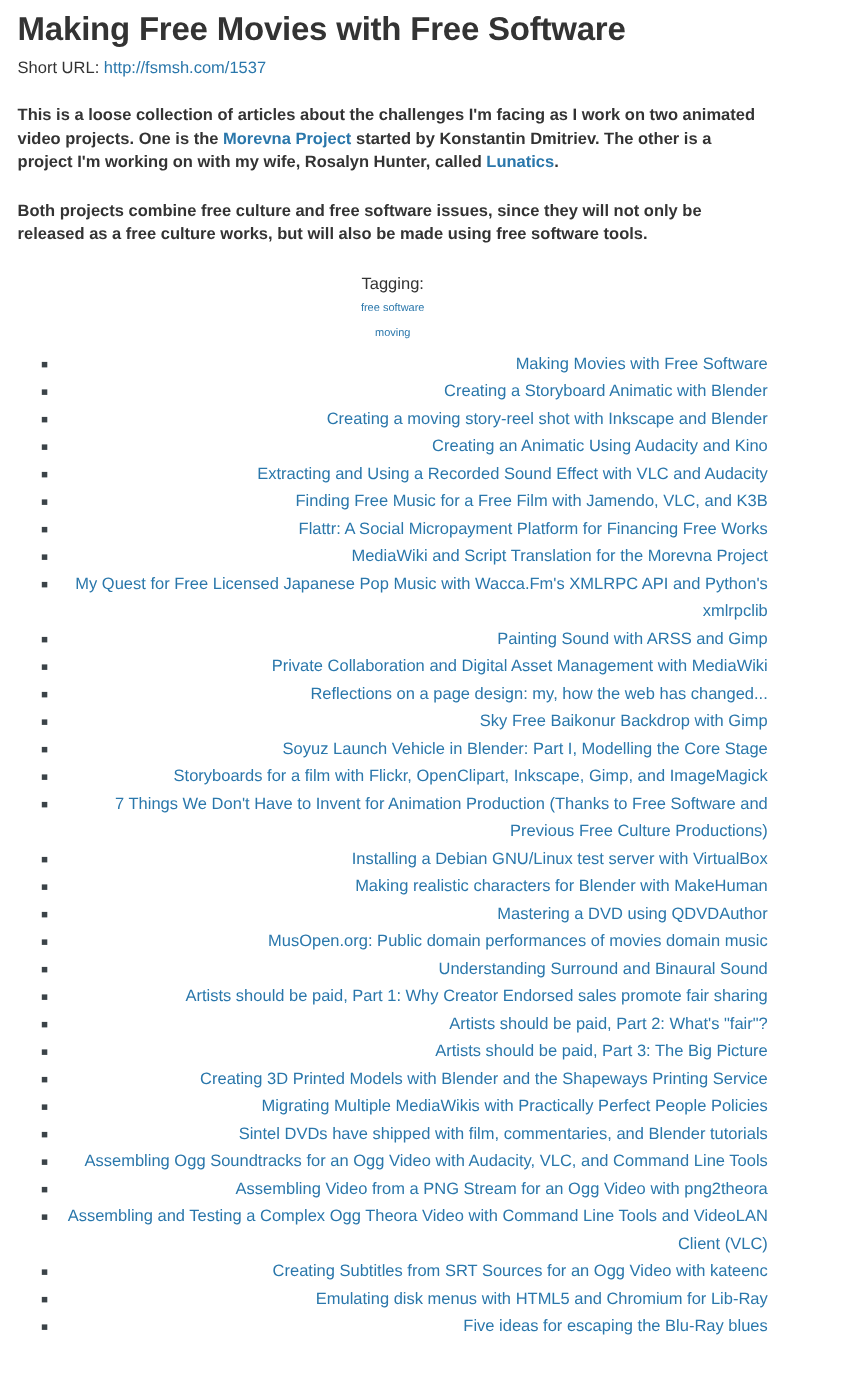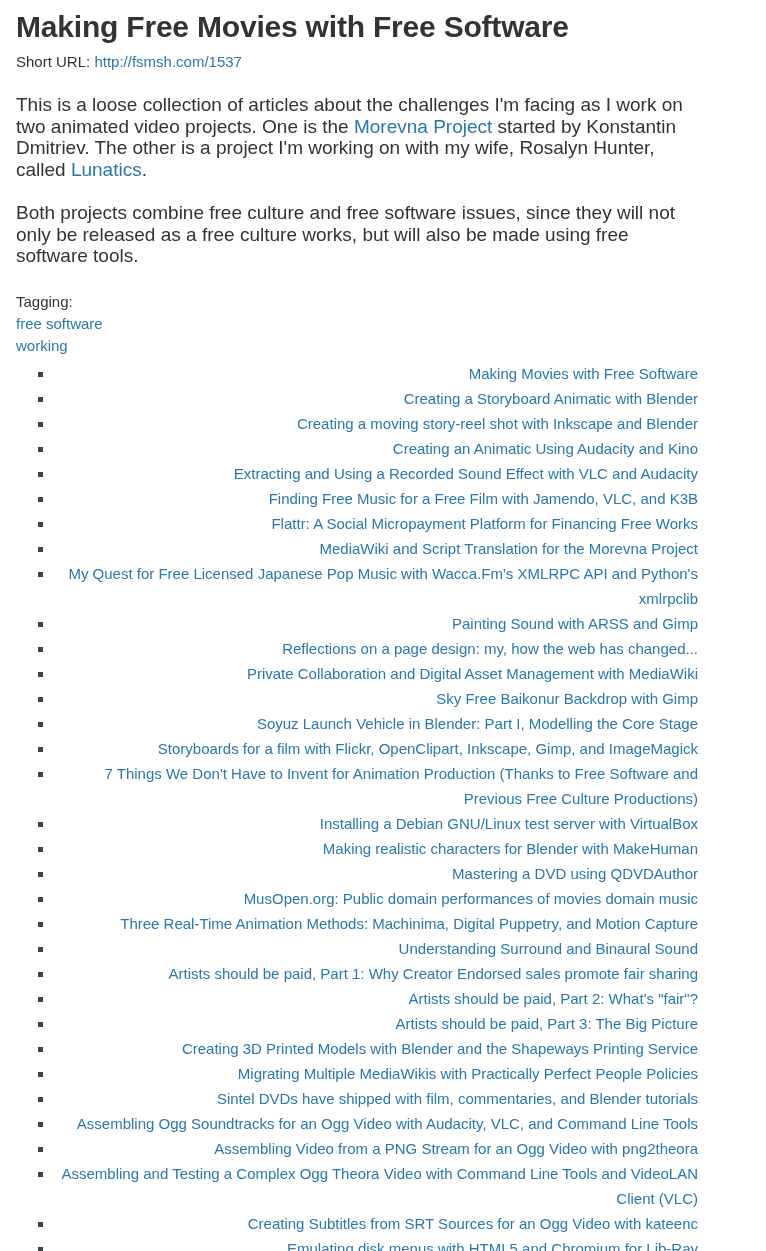--- a/index.html
+++ b/index.html
@@ -32,36 +32,38 @@
     font-size: 15px;
     line-height: 20px;
     color: #333333;
     margin: 8px 0 0 0;
   }
   a {
     color: #2a77ab;
     text-decoration: none;
   }
   p.body-para {
-    font-size: 19px;
+    font-size: 15px;
     line-height: 21.5px;
     color: #333333;
     margin: 22px 0 0 0;
+    font-weight: bold;
   }
   .tagging-block {
     margin: 24px 0 0 0;
+    text-align: center;
   }
   .tagging-label {
     font-size: 15px;
     line-height: 22px;
     color: #333333;
   }
   .tag-link {
     display: block;
-    font-size: 15px;
+    font-size: 10px;
     line-height: 22px;
   }
   ul.article-list {
     list-style: none;
     margin: 4px 0 0 0;
     padding: 0;
   }
   ul.article-list > li {
     position: relative;
     padding-left: 36px;
@@ -97,45 +99,44 @@
 
   <p class="body-para">
     <span>This is a loose collection of articles about the challenges I'm facing as I work on two animated video projects. One is the </span><a href="#">Morevna Project</a><span> started by Konstantin Dmitriev. The other is a project I'm working on with my wife, Rosalyn Hunter, called </span><a href="#">Lunatics</a><span>.</span>
   </p>
 
   <p class="body-para">Both projects combine free culture and free software issues, since they will not only be released as a free culture works, but will also be made using free software tools.</p>
 
   <div class="tagging-block">
     <div class="tagging-label">Tagging:</div>
     <a class="tag-link" href="#">free software</a>
-    <a class="tag-link" href="#">working</a>
+    <a class="tag-link" href="#">moving</a>
   </div>
 
   <ul class="article-list" id="article-list">
       <li><a href="#">Making Movies with Free Software</a></li>
       <li><a href="#">Creating a Storyboard Animatic with Blender</a></li>
       <li><a href="#">Creating a moving story-reel shot with Inkscape and Blender</a></li>
       <li><a href="#">Creating an Animatic Using Audacity and Kino</a></li>
       <li><a href="#">Extracting and Using a Recorded Sound Effect with VLC and Audacity</a></li>
       <li><a href="#">Finding Free Music for a Free Film with Jamendo, VLC, and K3B</a></li>
       <li><a href="#">Flattr: A Social Micropayment Platform for Financing Free Works</a></li>
       <li><a href="#">MediaWiki and Script Translation for the Morevna Project</a></li>
       <li><a href="#">My Quest for Free Licensed Japanese Pop Music with Wacca.Fm's XMLRPC API and Python's xmlrpclib</a></li>
       <li><a href="#">Painting Sound with ARSS and Gimp</a></li>
+      <li><a href="#">Private Collaboration and Digital Asset Management with MediaWiki</a></li>
       <li><a href="#">Reflections on a page design: my, how the web has changed...</a></li>
-      <li><a href="#">Private Collaboration and Digital Asset Management with MediaWiki</a></li>
       <li><a href="#">Sky Free Baikonur Backdrop with Gimp</a></li>
       <li><a href="#">Soyuz Launch Vehicle in Blender: Part I, Modelling the Core Stage</a></li>
       <li><a href="#">Storyboards for a film with Flickr, OpenClipart, Inkscape, Gimp, and ImageMagick</a></li>
       <li><a href="#">7 Things We Don't Have to Invent for Animation Production (Thanks to Free Software and Previous Free Culture Productions)</a></li>
       <li><a href="#">Installing a Debian GNU/Linux test server with VirtualBox</a></li>
       <li><a href="#">Making realistic characters for Blender with MakeHuman</a></li>
       <li><a href="#">Mastering a DVD using QDVDAuthor</a></li>
       <li><a href="#">MusOpen.org: Public domain performances of movies domain music</a></li>
-      <li><a href="#">Three Real-Time Animation Methods: Machinima, Digital Puppetry, and Motion Capture</a></li>
       <li><a href="#">Understanding Surround and Binaural Sound</a></li>
       <li><a href="#">Artists should be paid, Part 1: Why Creator Endorsed sales promote fair sharing</a></li>
       <li><a href="#">Artists should be paid, Part 2: What's "fair"?</a></li>
       <li><a href="#">Artists should be paid, Part 3: The Big Picture</a></li>
       <li><a href="#">Creating 3D Printed Models with Blender and the Shapeways Printing Service</a></li>
       <li><a href="#">Migrating Multiple MediaWikis with Practically Perfect People Policies</a></li>
       <li><a href="#">Sintel DVDs have shipped with film, commentaries, and Blender tutorials</a></li>
       <li><a href="#">Assembling Ogg Soundtracks for an Ogg Video with Audacity, VLC, and Command Line Tools</a></li>
       <li><a href="#">Assembling Video from a PNG Stream for an Ogg Video with png2theora</a></li>
       <li><a href="#">Assembling and Testing a Complex Ogg Theora Video with Command Line Tools and VideoLAN Client (VLC)</a></li>

